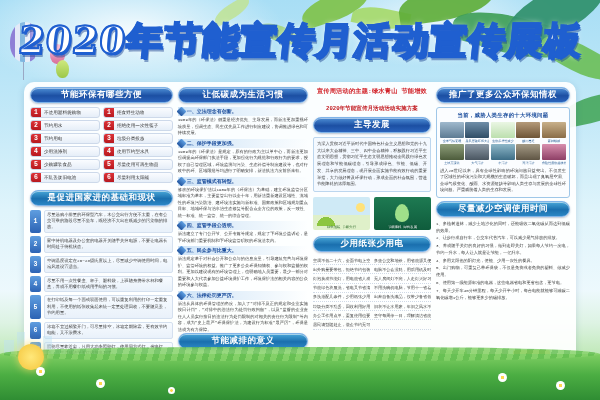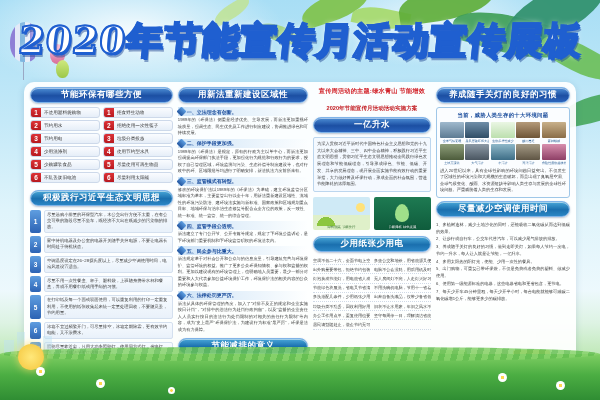--- a/index.html
+++ b/index.html
@@ -62,21 +62,21 @@
 
   
   .panel {
     position:absolute; left:24px; top:82px; width:552px; height:282px;
     background:rgba(255,255,255,.93);
     border-radius:10px;
     box-shadow:0 2px 7px rgba(40,80,120,.18);
     padding:5px 6px;
     display:flex; gap:5px;
   }
-  .col { position:relative; }
+  .col { position:relative;font-family:Liberation Mono, monospace; }
   .col1 { width:146px; }
   .col2 { width:133px; }
   .col3 { width:118px; }
   .col4 { width:137px; }
 
   
   .hdr {
     height:16px; border-radius:9px;
     background:linear-gradient(#4e8fd6,#1c4fa3 55%,#2a63bb);
     border:1px solid #7fb3e8;
@@ -308,21 +308,21 @@
               <span class="num">5</span>
               <span class="tx">尽量使用可再生物品</span>
             </div>
             <div class="chip">
               <span class="num">6</span>
               <span class="tx">尽量利用太阳能</span>
             </div>
           </div>
       </div>
 
-      <div class="hdr teal" style="margin-top:7px">积极践行习近平生态文明思想</div>
+      <div class="hdr teal" style="margin-top:7px">是促进国家进的基础和现状</div>
       <div id="blue-rows">
           <div class="brow">
             <div class="bnum">1</div>
             <div class="btx">尽量选购小排量的环保型汽车，木公交出行方便不太重，在有公交可乘的路段尽量不坐车，既经济不大出在既减少的污染物的排放。</div>
           </div>
           <div class="brow">
             <div class="bnum">2</div>
             <div class="btx">家中待机电器及办公室的电器开关随手关掉电源，不要让电器长时间处于待机状态。</div>
           </div>
           <div class="brow">
@@ -346,21 +346,21 @@
             <div class="btx">照明尽量靠近窗，只用大功率照明灯，使用同方式灯，省电灯泡，尽量养成随手关灯的节电习惯。</div>
           </div>
           <div class="brow">
             <div class="bnum">8</div>
             <div class="btx">家中备几个污水桶，洗衣洗菜用水等可用来冲厕所清洁地面等。</div>
           </div>
         </div>
     </div>
 
     <div class="col col2">
-      <div class="hdr">用新法重新建设区域性</div>
+      <div class="hdr">让低碳成为生活习惯</div>
       <div id="law-sections">
           <div class="sub">
             <span class="dia"></span>
             <span class="st">一、立法理念有创新。</span>
           </div>
           <div class="para">1989年的《环保法》侧重是经济优先、主导发展，而新法更加重视环境质量，强调生态、民生优先及工作进行制度建设，协调推进绿色和可持续发展。</div>
           <div class="sub">
             <span class="dia"></span>
             <span class="st">二、保护手段更加强。</span>
           </div>
@@ -379,28 +379,28 @@
             <span class="dia"></span>
             <span class="st">五、民众参与比重大。</span>
           </div>
           <div class="para">新法规定基于对社会公开和公众与的信息度量，引导建筑完善与环境保护、监管环境的权益。推广了更多公众环保知情权、参与权和监督的权利。更加以建设现有的环境管理上，也明确地人员重要，最少一部分对重要和人大代表参加公益环境保护工作，环境保护法的相关内容的公众的环境参与权益。</div>
           <div class="sub">
             <span class="dia"></span>
             <span class="st">六、法律处罚更严厉。</span>
           </div>
           <div class="para">新法从具体的环保管理的角度，加入了"对排不及正的规定和企业实施按日计罚"，"对排中的违法行为处罚行政拘留"，以及"监督的企业责任人人员实行按日的违法行为处罚限制的对相关的责任行为限制"等内容，成为"史上最严"环保保护法，为建设行为标准"最严厉"，环保是法成为有力保障。</div>
         </div>
-      <div class="hdr teal" style="margin-top:5px">节能减排的意义</div>
+      <div class="hdr teal" style="">节能减排的意义</div>
       <div class="para2">1、是保护的意义、环境发展、安全发展，才能实现经济可持续发展，进一步保障低碳施工环，也是应对全球气候变化的必然要求，是改变高耗的要求。2、经济持续健康发展是因明显大成果，但也作出进行了生大的经济资料和环境中的、经济发展和资源环境的矛盾还较为突出，都也以环境污染问题还比较突出。3、为加快转型应对的制度，是促进国家进的基础和现状，环境保护不是，环境保护不了，社会未来不足，经济发展动力弱，同时，是要严格要求加强节能环保建设，是发展和社会中发展形式。</div>
     </div>
 
     <div class="col col3">
       <div class="theme">宣传周活动的主题:绿水青山 节能增效</div>
       <div class="plan-title">2020年节能宣传月活动活动实施方案</div>
-      <div class="hdr">一亿升水</div>
+      <div class="hdr">主导发展</div>
       <div class="boxtext">为深入贯彻习近平新时代中国特色社会主义思想和党的十九大以来大会精神、三中、四中全会精神，积极践行习近平生态文明思想，贯彻习近平生态文明思想推动全民践行绿色发展理念和节能低碳理念，引导形成绿色、节能、低碳、开发、共享的发展理念，现开展全面实施节能有效行动的重要举措，大力做好普及环保行动，形成全面的社会氛围，营造节能降耗的浓厚氛围。</div>
 
       <div class="pics">
         <div class="pic picA">
           <span class="pcap">绿色低碳 节能先行</span>
         </div>
         <div class="pic picB">
           <span class="pcap">节能降耗 绿色发展</span>
         </div>
       </div>
@@ -436,21 +436,21 @@
             <span>坚守每周停一日，理解清洁省能源；</span>
           </div>
           <div class="tcl-row">
             <span>居民请勤随处止，做企节约无可无。</span>
             <span></span>
           </div>
         </div>
     </div>
 
     <div class="col col4">
-      <div class="hdr">养成随手关灯的良好的习惯</div>
+      <div class="hdr">推广了更多公众环保知情权</div>
       <div class="frame">
         <div class="frame-title">当前，威胁人类生存的十大环境问题</div>
         <div class="photo-grid" id="photo-grid">
             <div class="ph">
               <div class="im im1"></div>
               <div class="cp">全球气候变暖</div>
             </div>
             <div class="ph">
               <div class="im im2"></div>
               <div class="cp">臭氧层破坏和大损失</div>

